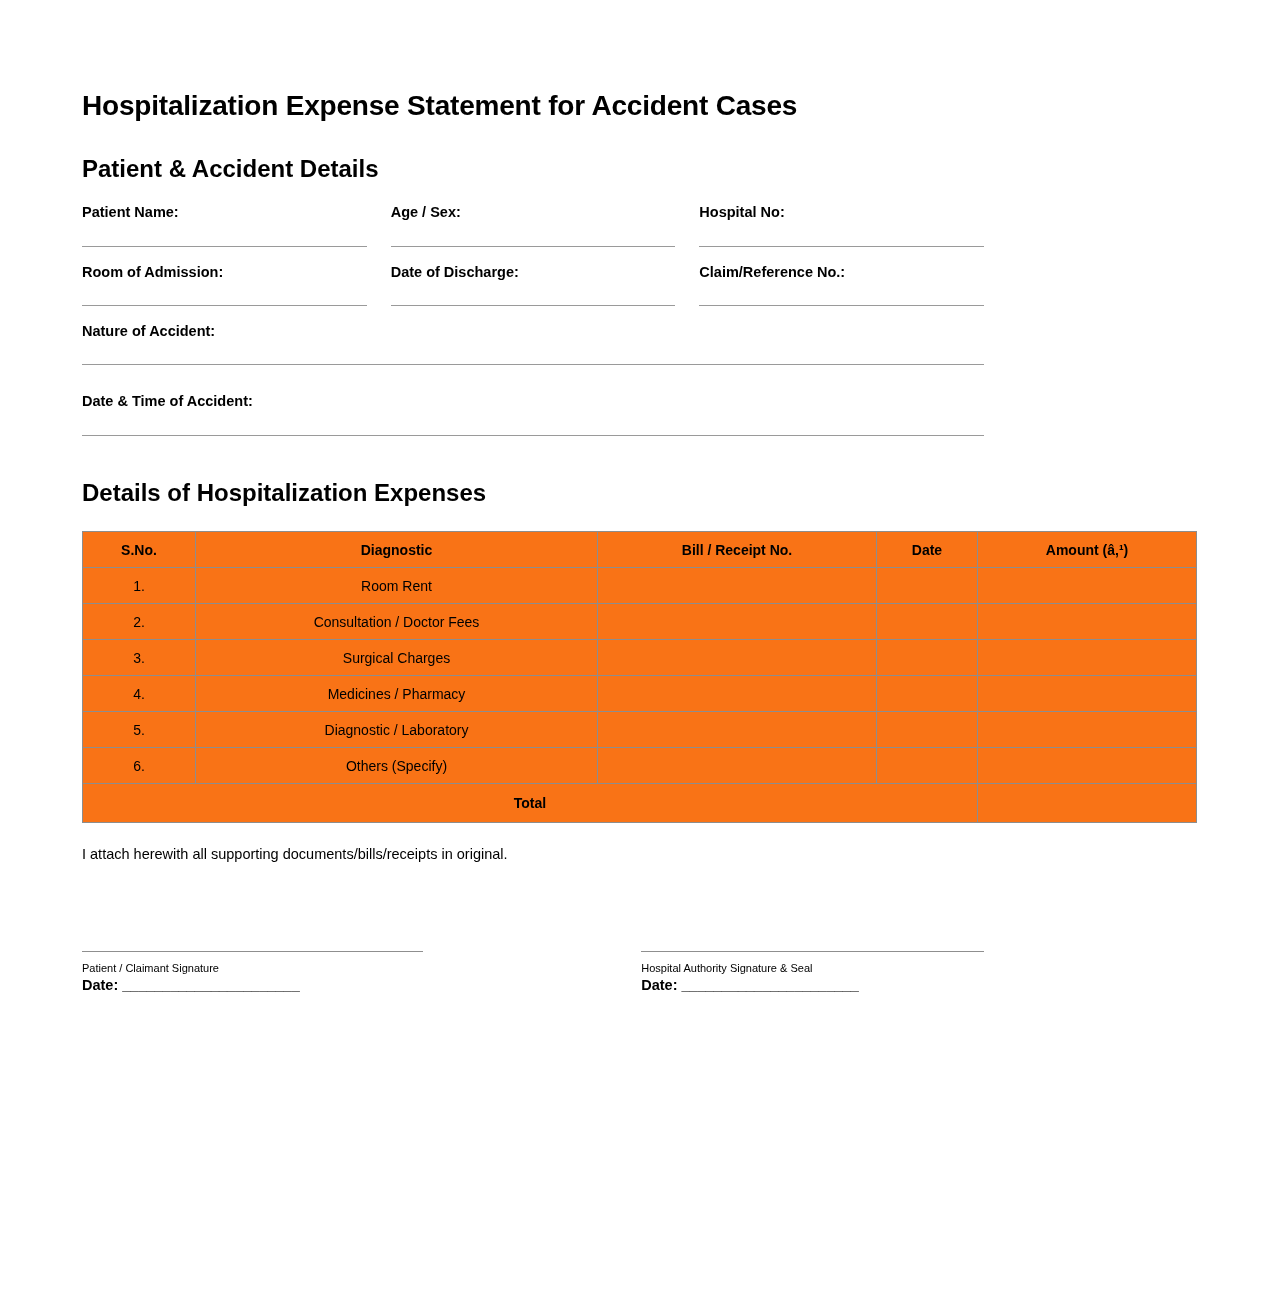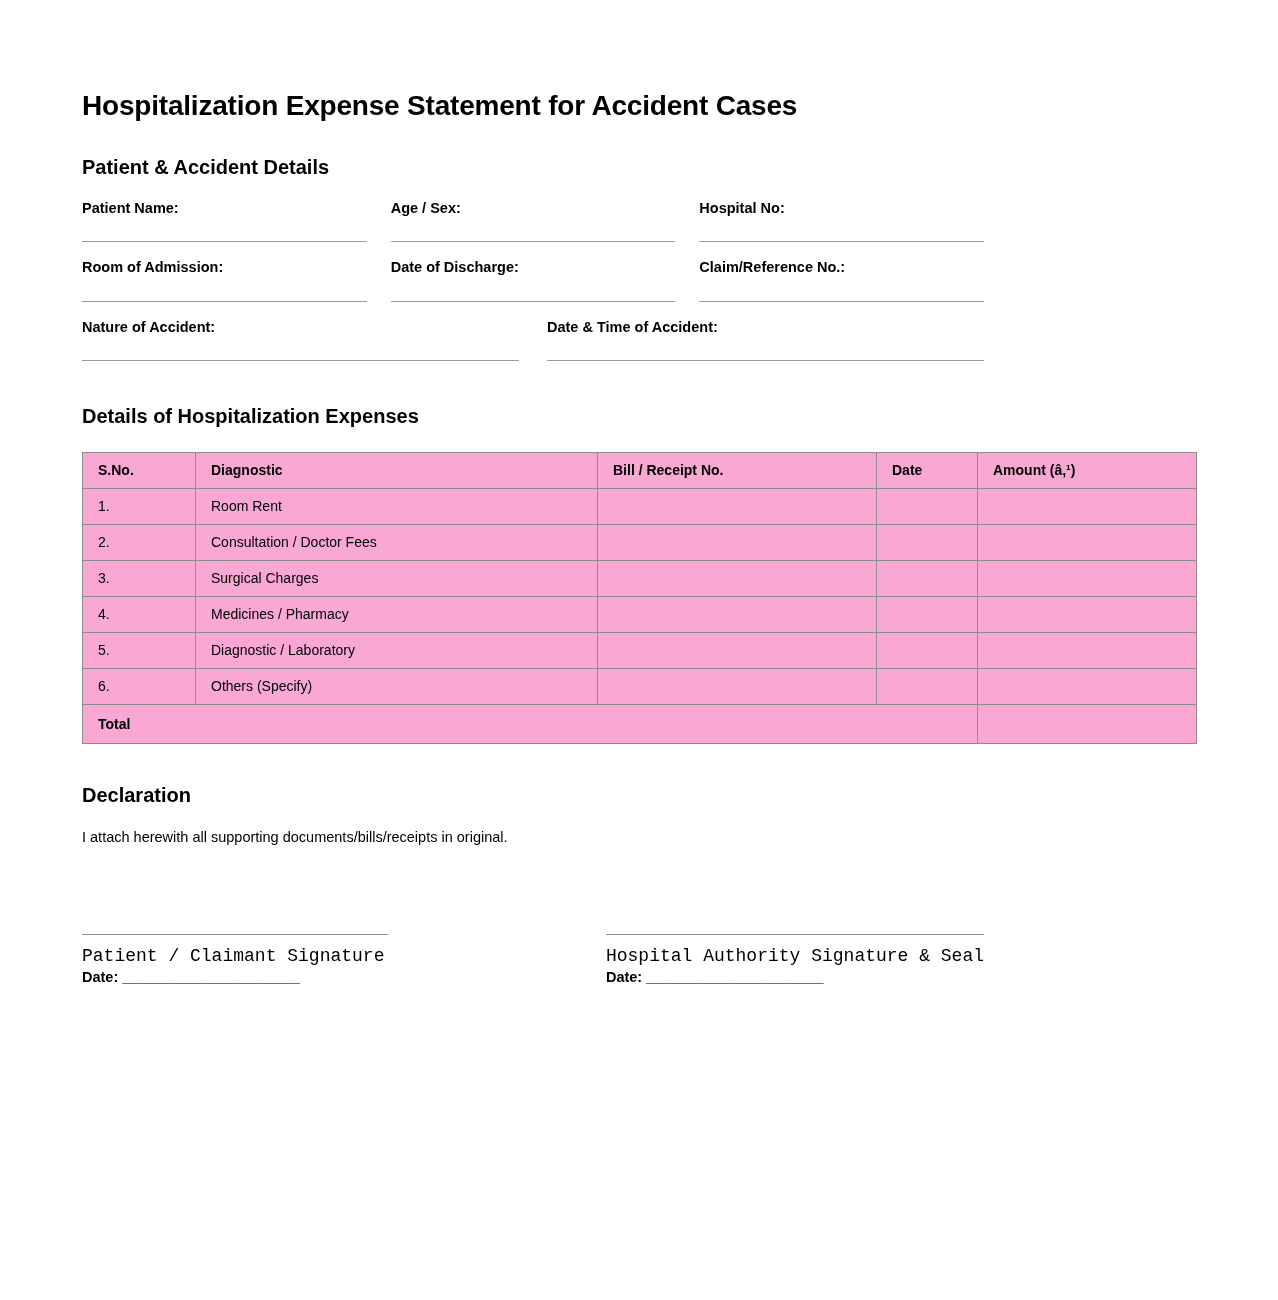--- a/index.html
+++ b/index.html
@@ -26,38 +26,38 @@
 
   
   .doc-title {
     font-size: 28px;
     font-weight: bold;
     line-height: 1.1;
     margin: 0 0 0 0;
     letter-spacing: -0.2px;
   }
   .section-title {
-    font-size: 20px;
+    font-size: 24px;
     font-weight: bold;
     line-height: 1.1;
     margin: 0;
   }
   .section-title.patient { margin-top: 34px; }
   .section-title.expenses { margin-top: 44px; }
   .section-title.declaration { margin-top: 40px; }
 
   
   .field-rows { margin-top: 22px; }
   .field-row {
     display: flex;
     gap: 24px;
     margin-bottom: 17px;
   }
   .field-row.two-col .field { flex: 1 1 0; }
-  .field-row.two-col { gap: 28px; }
+  .field-row.two-col { gap: 28px; flex-direction: column; }
   .field {
     flex: 1 1 0;
     min-width: 0;
   }
   .field-label {
     font-size: 14.5px;
     font-weight: bold;
     line-height: 1.2;
     padding-bottom: 24px;
     white-space: nowrap;
@@ -70,27 +70,27 @@
   
   .expense-table {
     margin-top: 25px;
     width: 1114px;
     border-collapse: collapse;
     table-layout: fixed;
   }
   .expense-table th,
   .expense-table td {
     border: 1px solid #8d8d8d;
-    padding: 8px 15px;
+    padding: 8px 8px;
     font-size: 14px;
     line-height: 1.3;
-    text-align: left;
+    text-align: center;
     vertical-align: middle;
     height: 19px;
-    background: #f9a8d4;
+    background: #f97316;
   }
   .expense-table th {
     font-weight: bold;
     font-size: 14px;
   }
   .col-sno   { width: 113px; }
   .col-part  { width: 402px; }
   .col-bill  { width: 279px; }
   .col-date  { width: 101px; }
   .col-amt   { width: 219px; }
@@ -117,24 +117,23 @@
   }
   .sign-block { position: relative; }
   .sign-block.left  { width: 448px; margin-right: 218px; }
   .sign-block.right { width: 450px; }
   .sign-line {
     border-top: 1px solid #8f8f8f;
     height: 0;
     margin-bottom: 9px;
   }
   .sign-label {
-    font-size: 18px;
+    font-size: 11px;
     line-height: 1.35;
     white-space: nowrap;
-    font-family: Liberation Mono, monospace;
   }
   .sign-date {
     font-size: 14.5px;
     line-height: 1.35;
     white-space: nowrap;
     letter-spacing: 0;
     font-weight: bold;
   }
 </style>
 </head>
@@ -253,21 +252,20 @@
         <td></td>
         <td></td>
       </tr>
       <tr class="total-row">
         <td class="total-cell" colspan="4">Total</td>
         <td></td>
       </tr>
     </tbody>
   </table>
 
-  <h2 class="section-title declaration">Declaration</h2>
 
   <div class="declaration-text">
     <div>I attach herewith all supporting documents/bills/receipts in original.</div>
   </div>
 
   <div class="sign-area">
 
     <div class="sign-block left">
       <div class="sign-line"></div>
       <div class="sign-label">Patient / Claimant Signature</div>

